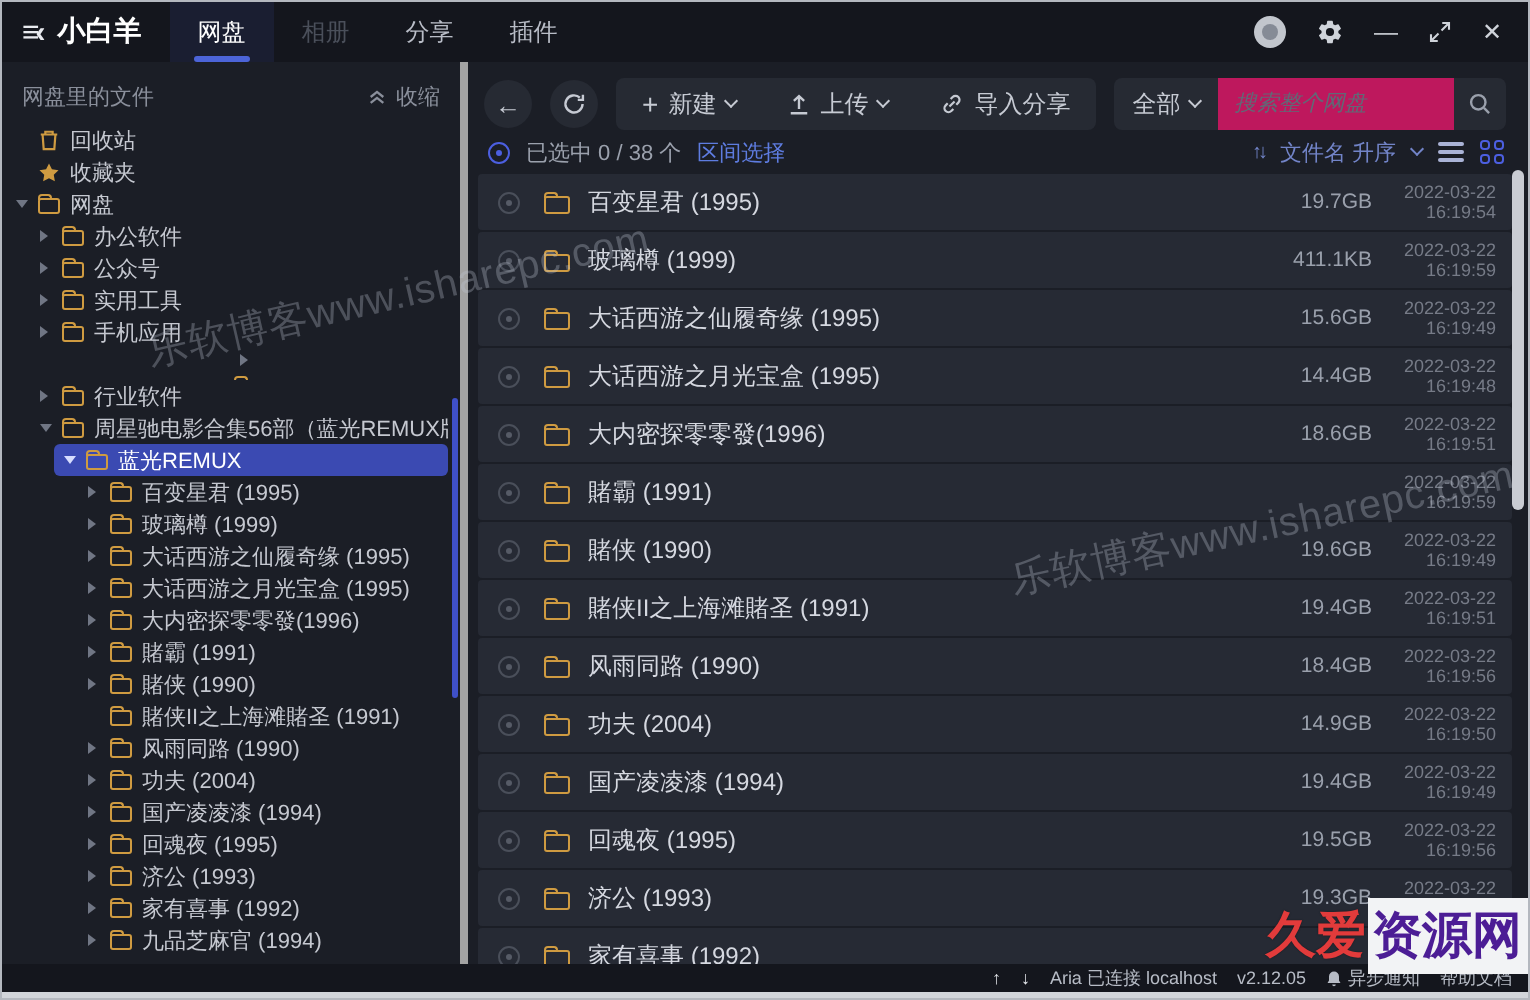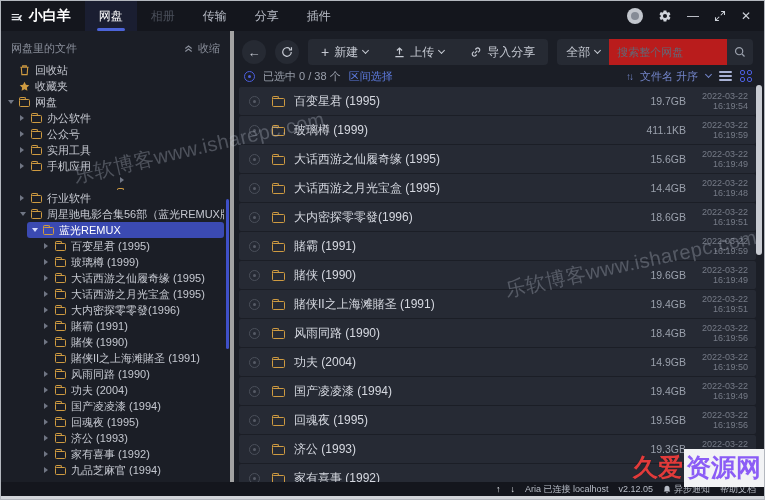--- a/index.html
+++ b/index.html
@@ -54,22 +54,22 @@
   .main{flex:1;display:flex;flex-direction:column;position:relative;min-width:0;background:#1b1e26;}
   .toolbar{flex:0 0 26px;margin:8px 10px 0 8px;display:flex;align-items:center;gap:9px;}
   .cbtn{width:24px;height:24px;border-radius:50%;background:#262a33;display:flex;align-items:center;
        justify-content:center;color:#c6cad3;font-size:13px;cursor:pointer;}
   .pill{height:26px;background:#262a33;border-radius:4px;display:flex;align-items:center;}
   .pbtn{display:flex;align-items:center;gap:5px;padding:0 13px;font-size:12px;color:#c6cad3;cursor:pointer;height:100%;}
   .chev{display:inline-block;width:5px;height:5px;border-right:1.2px solid currentColor;
        border-bottom:1.2px solid currentColor;transform:rotate(45deg);margin-top:-3px;}
   .searchbox{height:26px;background:#262a33;border-radius:4px;display:flex;align-items:center;overflow:hidden;}
   .filter{display:flex;align-items:center;gap:5px;padding:0 9px;font-size:12px;color:#c6cad3;cursor:pointer;}
-  .searchinput{width:118px;height:26px;background:#b91c1c;border:none;outline:none;color:#cfd3db;
-       font-size:11px;padding:0 8px;}
+  .searchinput{width:118px;height:26px;background:#be185d;border:none;outline:none;color:#cfd3db;
+       font-size:11px;padding:0 8px;font-style:italic;}
   .searchinput::placeholder{color:#626876;}
   .sbtn{width:26px;height:26px;display:flex;align-items:center;justify-content:center;cursor:pointer;}
 
   .selectbar{flex:0 0 22px;margin:0 12px 0 10px;display:flex;align-items:center;font-size:11px;gap:8px;}
   .radio{flex:0 0 11px;width:11px;height:11px;border:1px solid #4a4f5a;border-radius:50%;position:relative;}
   .radio::after{content:"";position:absolute;inset:3px;border-radius:50%;background:#565b66;}
   .radio.blue{border-color:#4c5fe0;}
   .radio.blue::after{background:#4c5fe0;}
   .sel-text{color:#9ba1ad;}
   .link{color:#5e7ce0;cursor:pointer;}
@@ -98,39 +98,36 @@
   .bottom-strip{flex:0 0 3px;background:#d2d5da;}
 
   
   .wm{position:absolute;width:240px;white-space:nowrap;font-size:20px;letter-spacing:0.5px;
       color:rgba(197,203,216,0.30);z-index:50;pointer-events:none;}
   .wm1{left:70px;top:135px;transform:rotate(-13deg);}
   .wm2{left:502px;top:251px;transform:rotate(-12deg);}
   .brand{position:absolute;right:0;top:450px;height:33px;display:flex;align-items:center;z-index:60;
       font-size:25px;font-weight:bold;pointer-events:none;}
   .brand .p1{color:#e23b3b;padding:0 1px 0 6px;text-shadow:0 0 1px rgba(0,0,0,.4);}
-  .brand .p2{background:#f2f3f5;color:#8b5cf6;height:38px;display:flex;align-items:center;padding:0 3px 0 2px;}
+  .brand .p2{background:#f2f3f5;color:#4c1d95;height:38px;display:flex;align-items:center;padding:0 3px 0 2px;}
 </style>
 </head>
 <body>
 
 <div class="app">
 
   <div class="titlebar">
     <span class="logo">≡‹</span>
     <span class="app-title">小白羊</span>
     <div class="tabs" id="tabs">
         <span class="tab active">
     <span>网盘</span>
   </span>
         <span class="tab disabled">
     <span>相册</span>
-  </span>
-        <span class="tab">
-    <span>传输</span>
   </span>
         <span class="tab">
     <span>分享</span>
   </span>
         <span class="tab">
     <span>插件</span>
   </span>
       </div>
     <div class="tb-right">
       <span class="avatar"></span>

